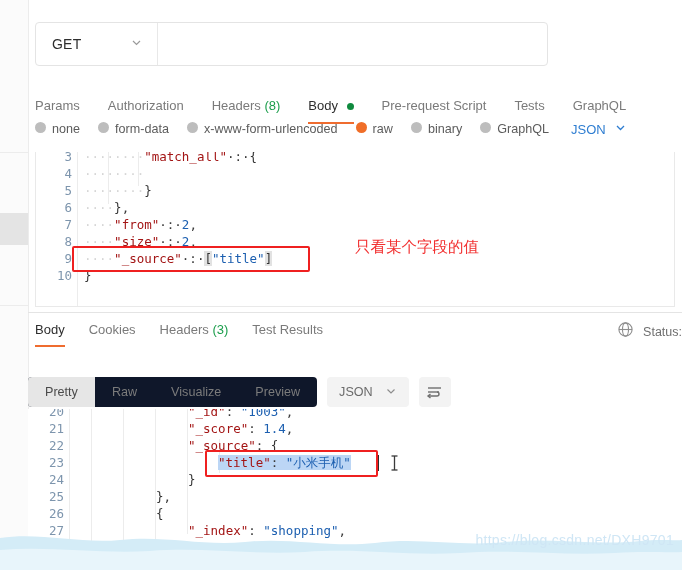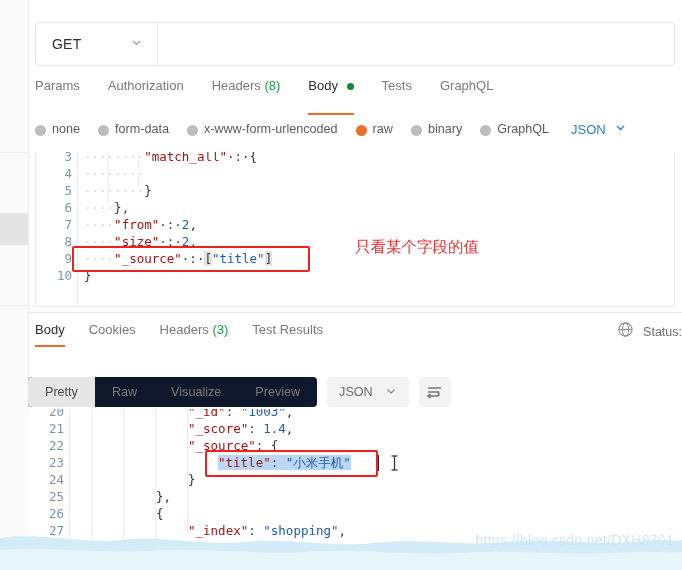--- a/index.html
+++ b/index.html
@@ -29,21 +29,21 @@
     background: #e4e4e4;
   }
   .rail-line {
     position: absolute; left: 0; width: 28px; height: 1px;
     background: #ececec;
   }
 
   
   .urlbar {
     position: absolute; left: 35px; top: 22px;
-    width: 640px; height: 44px;
+    width: 513px; height: 44px;
     border: 1px solid #e4e4e4;
     border-radius: 4px;
     background: #ffffff;
     display: flex; align-items: stretch;
     box-sizing: border-box;
   }
   .method {
     width: 122px;
     display: flex; align-items: center; justify-content: space-between;
     padding: 0 14px 0 16px;
@@ -56,23 +56,23 @@
   .url-input {
     flex: 1;
     display: flex; align-items: center;
     padding-left: 14px;
     font-size: 13.5px; color: #3c3c3c;
     letter-spacing: .1px;
   }
 
   
   .req-tabs {
-    position: absolute; left: 35px; top: 78px;
+    position: absolute; left: 35px; top: 92px;
     width: 640px; height: 28px;
-    display: flex; 
+    display: flex; align-items: center;
   }
   .rtab {
     font-size: 13px; color: #7a7a7a;
     margin-right: 28px;
     position: relative;
     padding-bottom: 2px;
     cursor: pointer;
     white-space: nowrap;
   }
   .rtab.active { color: #2e2e2e; }
@@ -87,21 +87,21 @@
   }
   .count-green { color: #1a9d4b; }
 
   
   .body-types {
     position: absolute; left: 35px; top: 117px;
     width: 645px; height: 24px;
     display: flex; align-items: center;
   }
   .bt {
-    display: flex; align-items: flex-end;
+    display: flex; align-items: flex-start;
     margin-right: 18px; font-size: 12.6px; color: #5c5c5c;
     cursor: pointer; white-space: nowrap;
   }
   .radio {
     width: 11px; height: 11px; border-radius: 50%;
     background: #bdbdbd; margin-right: 6px;
     flex: 0 0 auto;
   }
   .radio.on { background: #f06e28; }
   .json-sel {
@@ -275,20 +275,23 @@
       <span>Authorization</span>
     </div>
     <div class="rtab">
       <span>Headers</span>
       <span class="count-green">(8)</span>
     </div>
     <div class="rtab active">
       <span>Body</span>
       <span class="dot-green"></span>
       <span class="underline"></span>
+    </div>
+    <div class="rtab">
+      <span>Pre-request Script</span>
     </div>
     <div class="rtab">
       <span>Tests</span>
     </div>
     <div class="rtab">
       <span>GraphQL</span>
     </div>
   </div>
 
   <div class="body-types">

